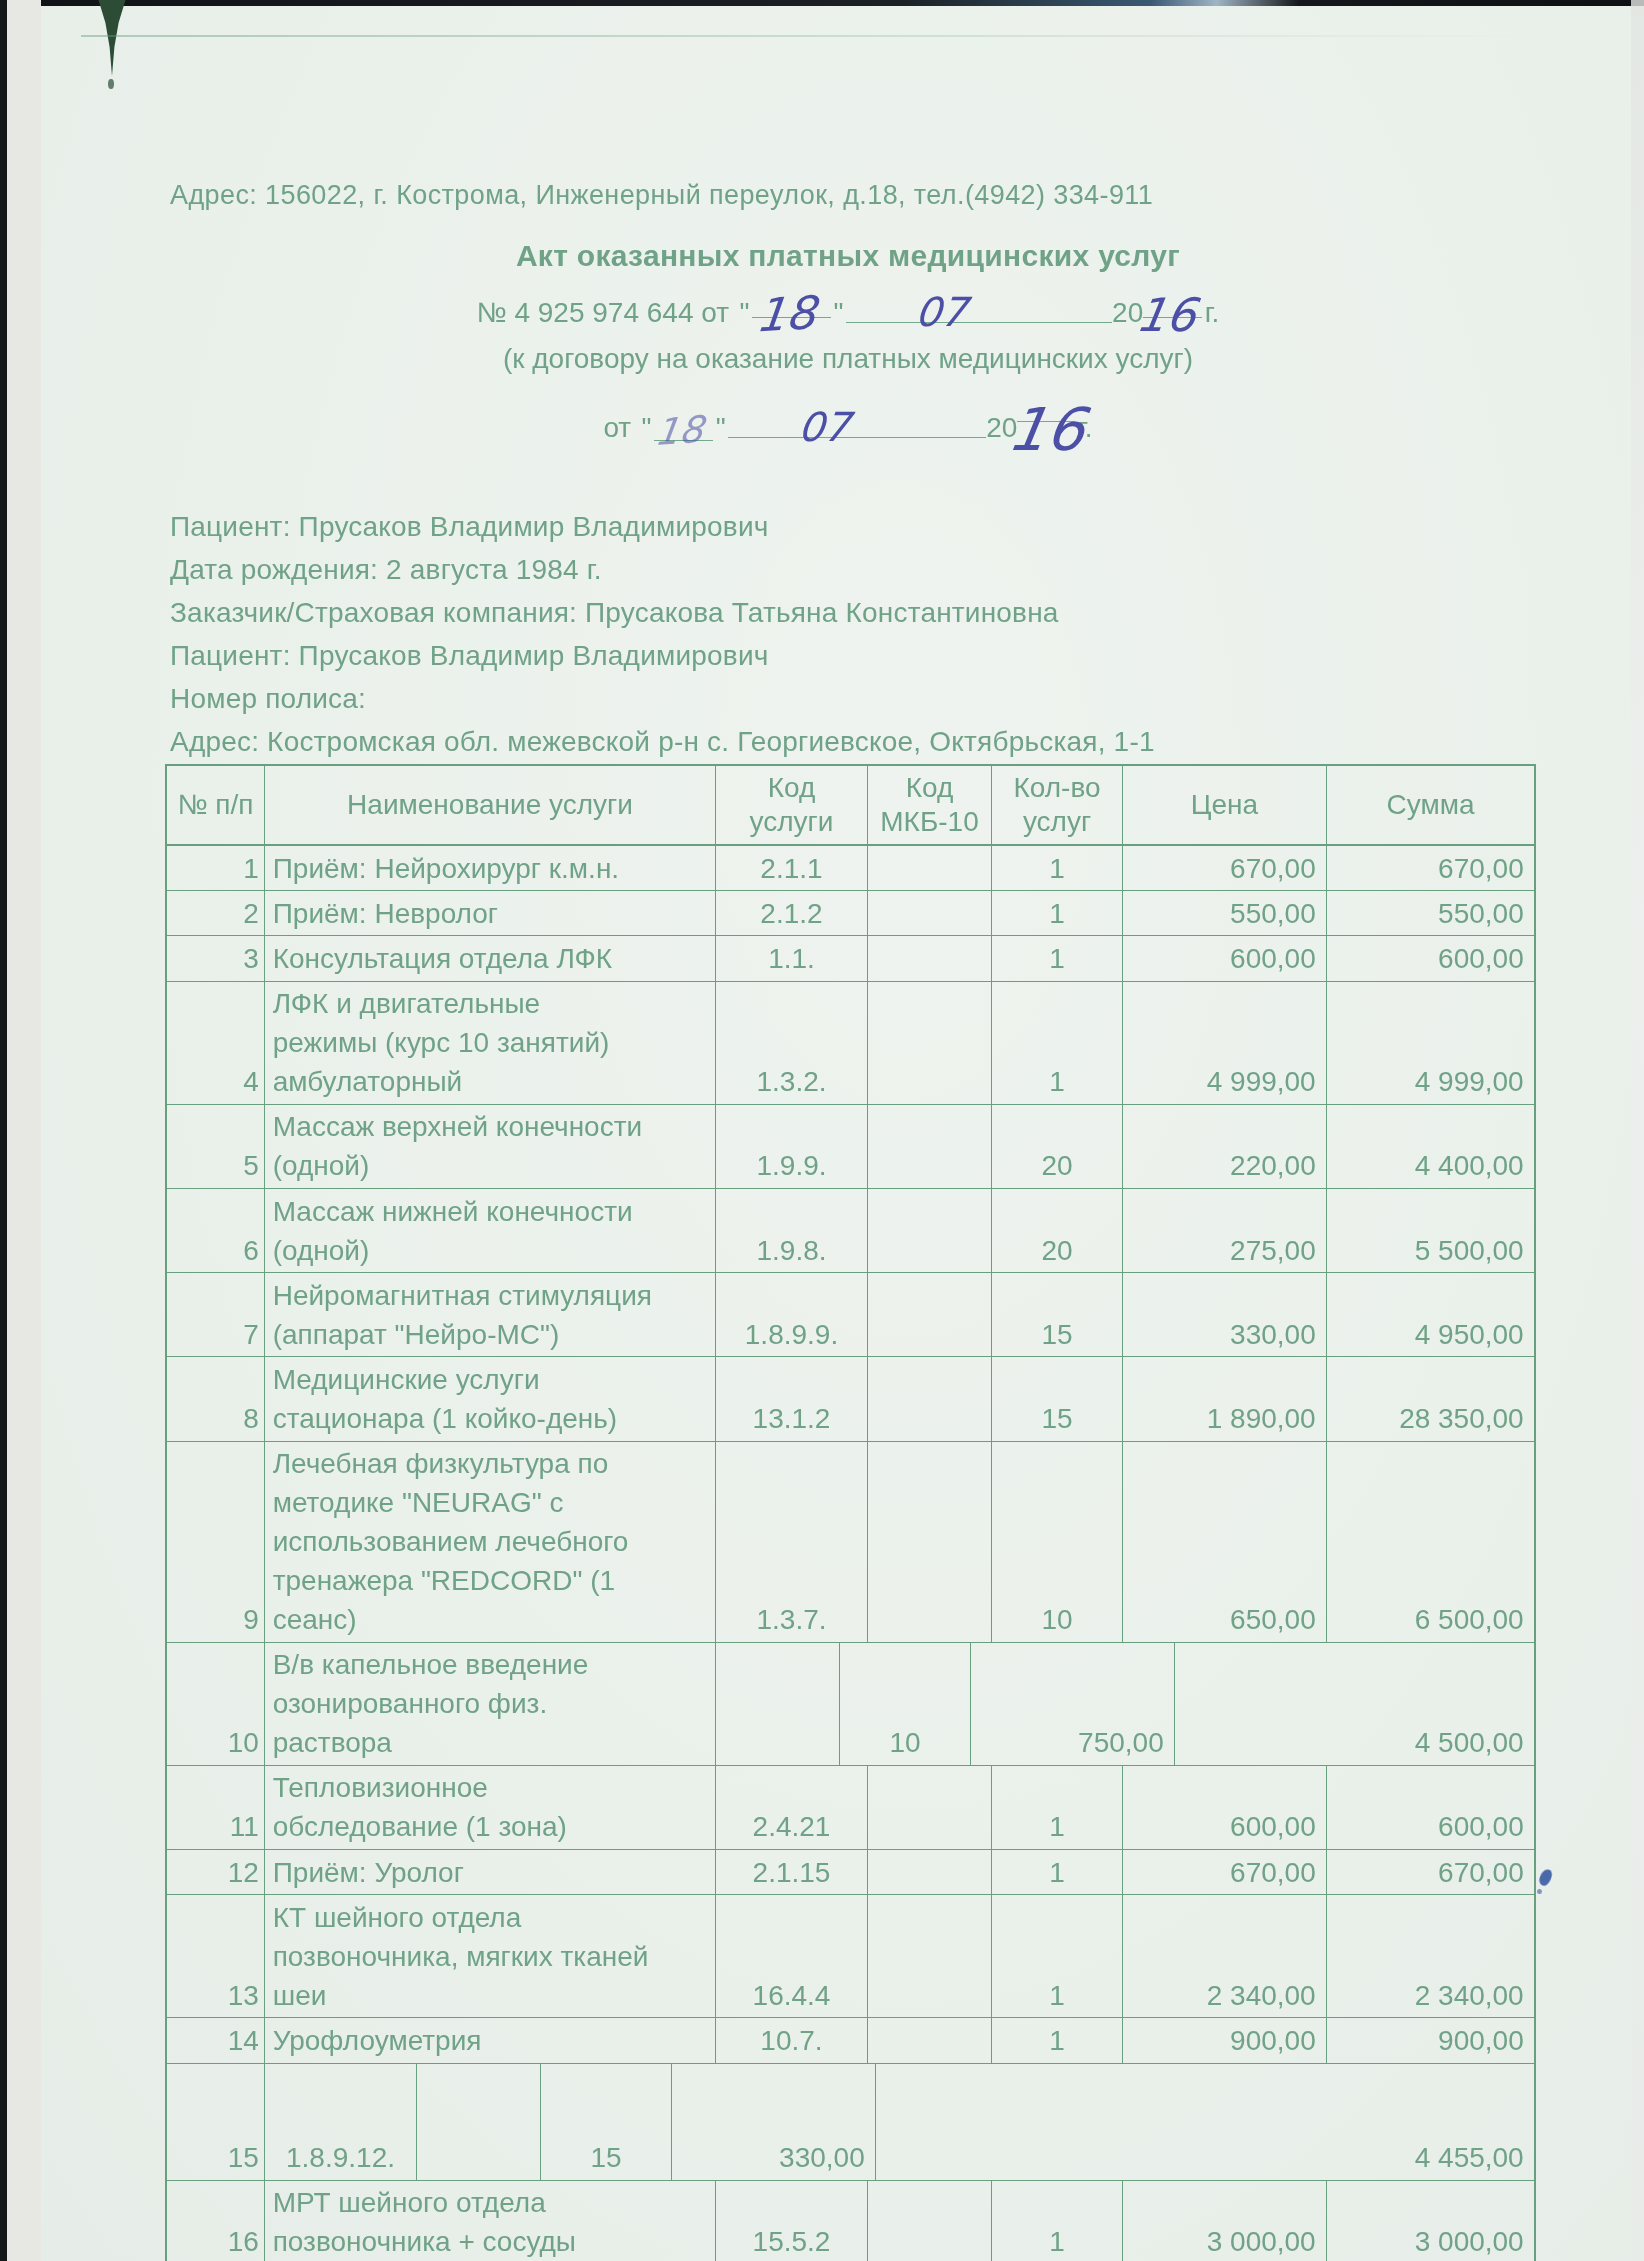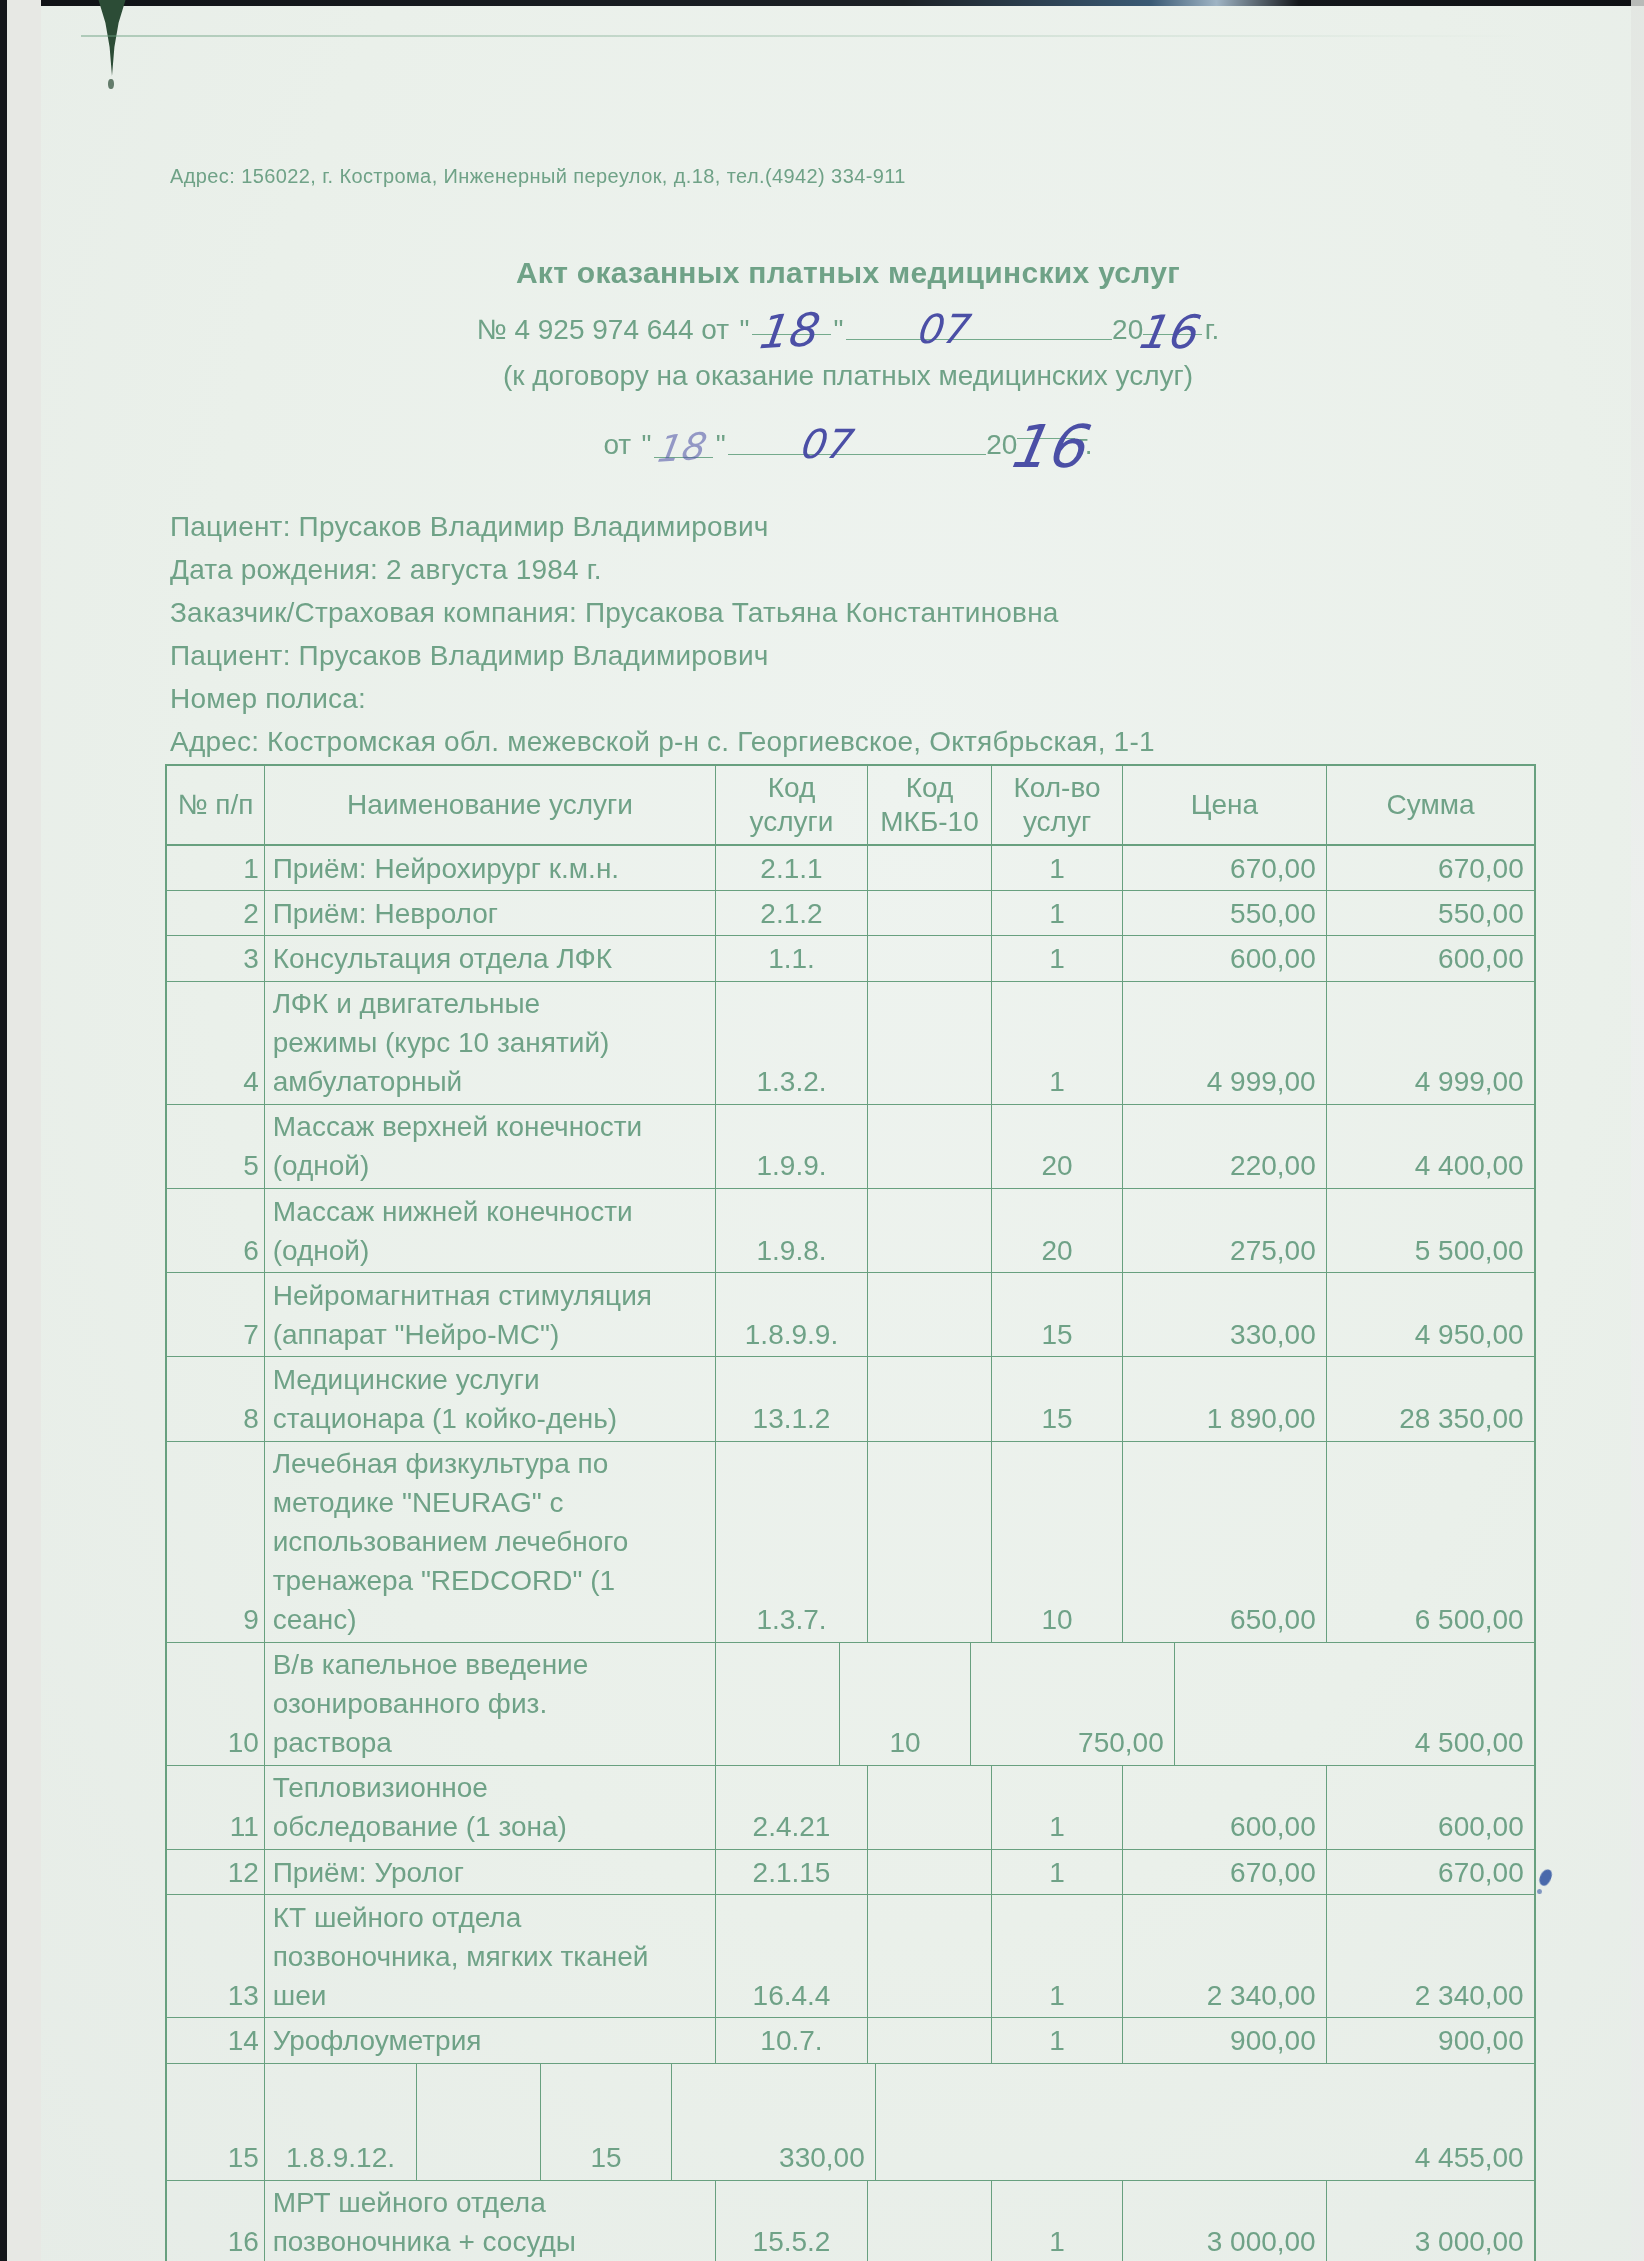--- a/index.html
+++ b/index.html
@@ -26,23 +26,23 @@
     background:#2c4c36;opacity:.7;filter:blur(0.6px);}
   .scan-line{position:absolute;left:81px;top:35px;width:1444px;height:1.9px;
     background:linear-gradient(90deg,rgba(104,158,126,.45),rgba(104,158,126,.28) 45%,rgba(104,158,126,.12) 75%,rgba(104,158,126,0));}
   .ink-dot{position:absolute;left:1540px;top:1869px;width:11px;height:17.4px;background:#3c5ea6;
     border-radius:60% 40% 55% 45%;transform:rotate(18deg);filter:blur(0.6px);opacity:.92;}
   .ink-dot-tail{position:absolute;left:1537px;top:1889px;width:4.5px;height:5.2px;background:#3c5ea6;
     border-radius:50%;filter:blur(0.6px);opacity:.6;}
 
   
   .green{color:var(--ink-green,#6fa287);}
-  .address{position:absolute;left:170px;top:165px;font-size:20px;letter-spacing:0.4px;
+  .address{position:absolute;left:170px;top:180px;font-size:27px;letter-spacing:0.4px;
     color:var(--ink-green,#6fa287);}
-  .center-zone{position:absolute;left:168px;top:256px;width:1360px;text-align:center;
+  .center-zone{position:absolute;left:168px;top:239px;width:1360px;text-align:center;
     color:var(--ink-green,#6fa287);}
   .title{font-size:30px;font-weight:bold;letter-spacing:0.3px;}
   .numline{margin-top:10.3px;font-size:28px;white-space:nowrap;}
   .contract-note{margin-top:14px;font-size:28px;}
   .fromline{margin-top:11.6px;font-size:28px;white-space:nowrap;}
   .q{padding:0 2.6px;}
   .blank{display:inline-block;border-bottom:1.9px solid var(--underline-green,#74aa8c);
     text-align:center;vertical-align:baseline;height:34px;}
   .b-day1{width:79px;} .b-month1{width:266px;} .b-year1{width:59px;margin-right:2.6px;}
   .b-day2{width:59px;}  .b-month2{width:258px;} .b-year2{width:58px;margin-right:2.6px;}

